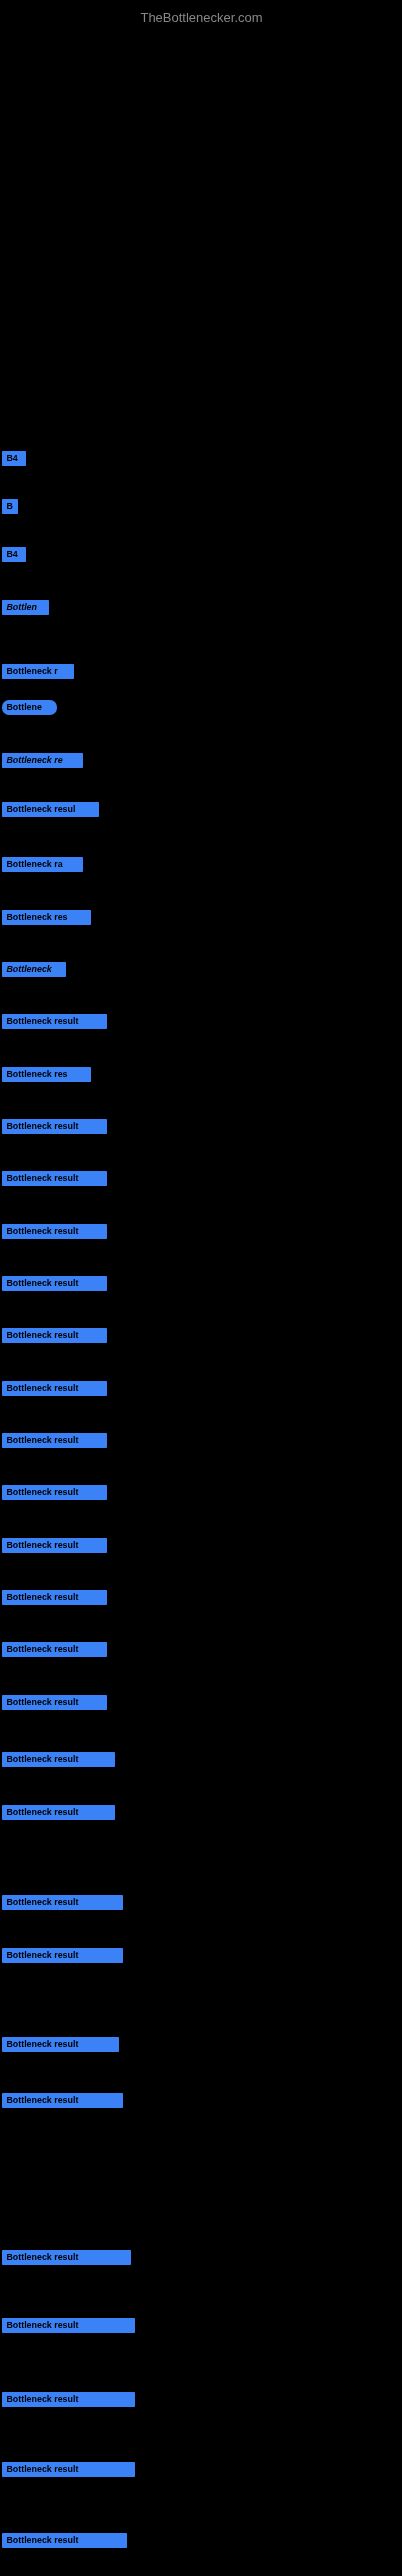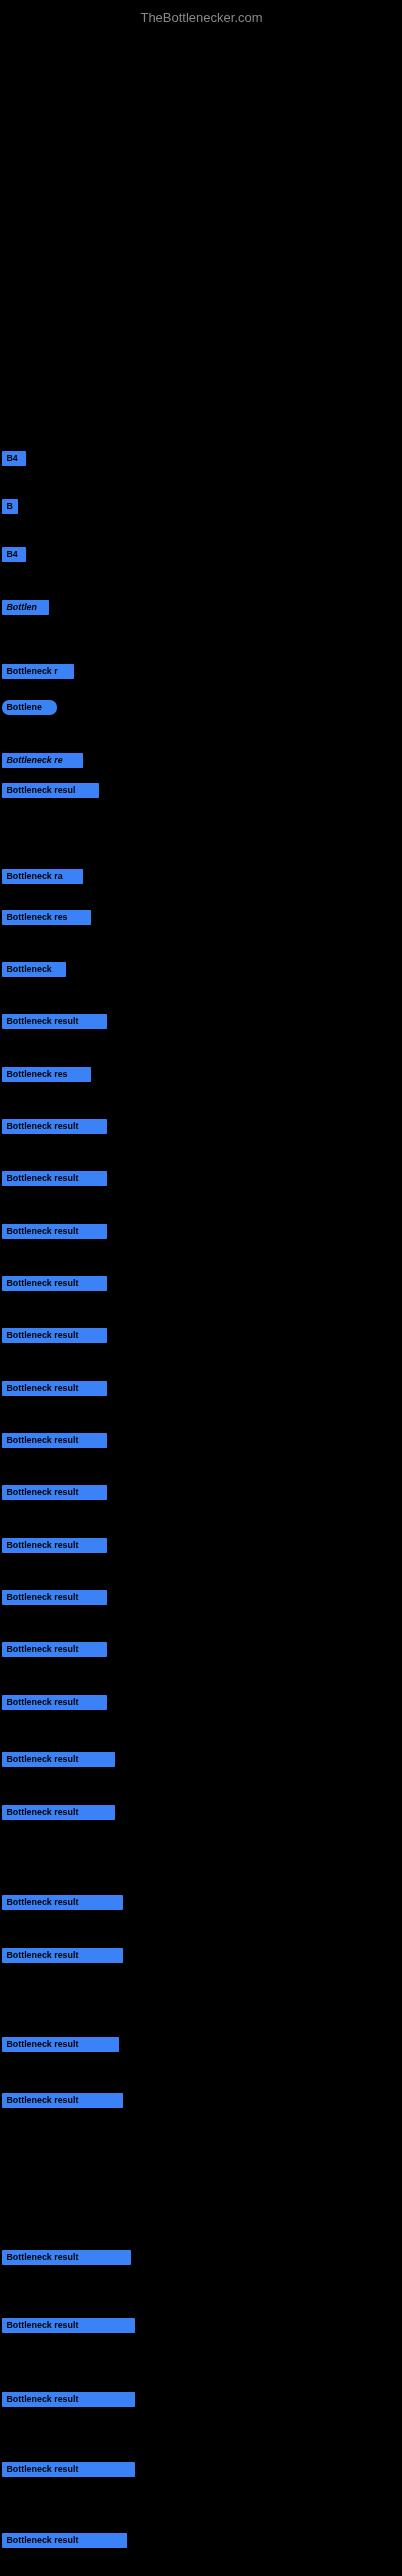--- a/index.html
+++ b/index.html
@@ -46,24 +46,24 @@
 <div class="site-title">TheBottlenecker.com</div>
 
 <div id="badges-container">
     <div class="result-badge" style="top: 451px; left: 1.6px; min-width: 24px; position: absolute;">B4</div>
     <div class="result-badge" style="top: 499px; left: 1.6px; min-width: 16px; position: absolute;">B</div>
     <div class="result-badge" style="top: 547px; left: 1.6px; min-width: 24px; position: absolute;">B4</div>
     <div class="result-badge" style="top: 600px; left: 1.6px; min-width: 47px; position: absolute; font-style: italic;">Bottlen</div>
     <div class="result-badge" style="top: 652px; left: 1.6px; min-width: 72px; position: absolute; margin-top: 12px;">Bottleneck r</div>
     <div class="result-badge" style="top: 700px; left: 1.6px; min-width: 55px; position: absolute; border-radius: 7px;">Bottlene</div>
     <div class="result-badge" style="top: 753px; left: 1.6px; min-width: 81px; position: absolute; font-style: italic;">Bottleneck re</div>
-    <div class="result-badge" style="top: 783px; left: 1.6px; min-width: 97px; position: absolute;">Bottleneck resul</div>
-    <div class="result-badge" style="top: 857px; left: 1.6px; min-width: 81px; position: absolute; margin-top: 12px;">Bottleneck ra</div>
+    <div class="result-badge" style="top: 802px; left: 1.6px; min-width: 97px; position: absolute;">Bottleneck resul</div>
+    <div class="result-badge" style="top: 857px; left: 1.6px; min-width: 81px; position: absolute;">Bottleneck ra</div>
     <div class="result-badge" style="top: 910px; left: 1.6px; min-width: 89px; position: absolute;">Bottleneck res</div>
-    <div class="result-badge" style="top: 962px; left: 1.6px; min-width: 64px; position: absolute;">Bottleneck</div>
+    <div class="result-badge" style="top: 962px; left: 1.6px; min-width: 64px; position: absolute; font-style: italic;">Bottleneck</div>
     <div class="result-badge" style="top: 1014px; left: 1.6px; min-width: 105px; position: absolute;">Bottleneck result</div>
     <div class="result-badge" style="top: 1067px; left: 1.6px; min-width: 89px; position: absolute;">Bottleneck res</div>
     <div class="result-badge" style="top: 1119px; left: 1.6px; min-width: 105px; position: absolute;">Bottleneck result</div>
     <div class="result-badge" style="top: 1171px; left: 1.6px; min-width: 105px; position: absolute;">Bottleneck result</div>
     <div class="result-badge" style="top: 1224px; left: 1.6px; min-width: 105px; position: absolute;">Bottleneck result</div>
     <div class="result-badge" style="top: 1276px; left: 1.6px; min-width: 105px; position: absolute;">Bottleneck result</div>
     <div class="result-badge" style="top: 1328px; left: 1.6px; min-width: 105px; position: absolute;">Bottleneck result</div>
     <div class="result-badge" style="top: 1381px; left: 1.6px; min-width: 105px; position: absolute;">Bottleneck result</div>
     <div class="result-badge" style="top: 1433px; left: 1.6px; min-width: 105px; position: absolute;">Bottleneck result</div>
     <div class="result-badge" style="top: 1485px; left: 1.6px; min-width: 105px; position: absolute;">Bottleneck result</div>

